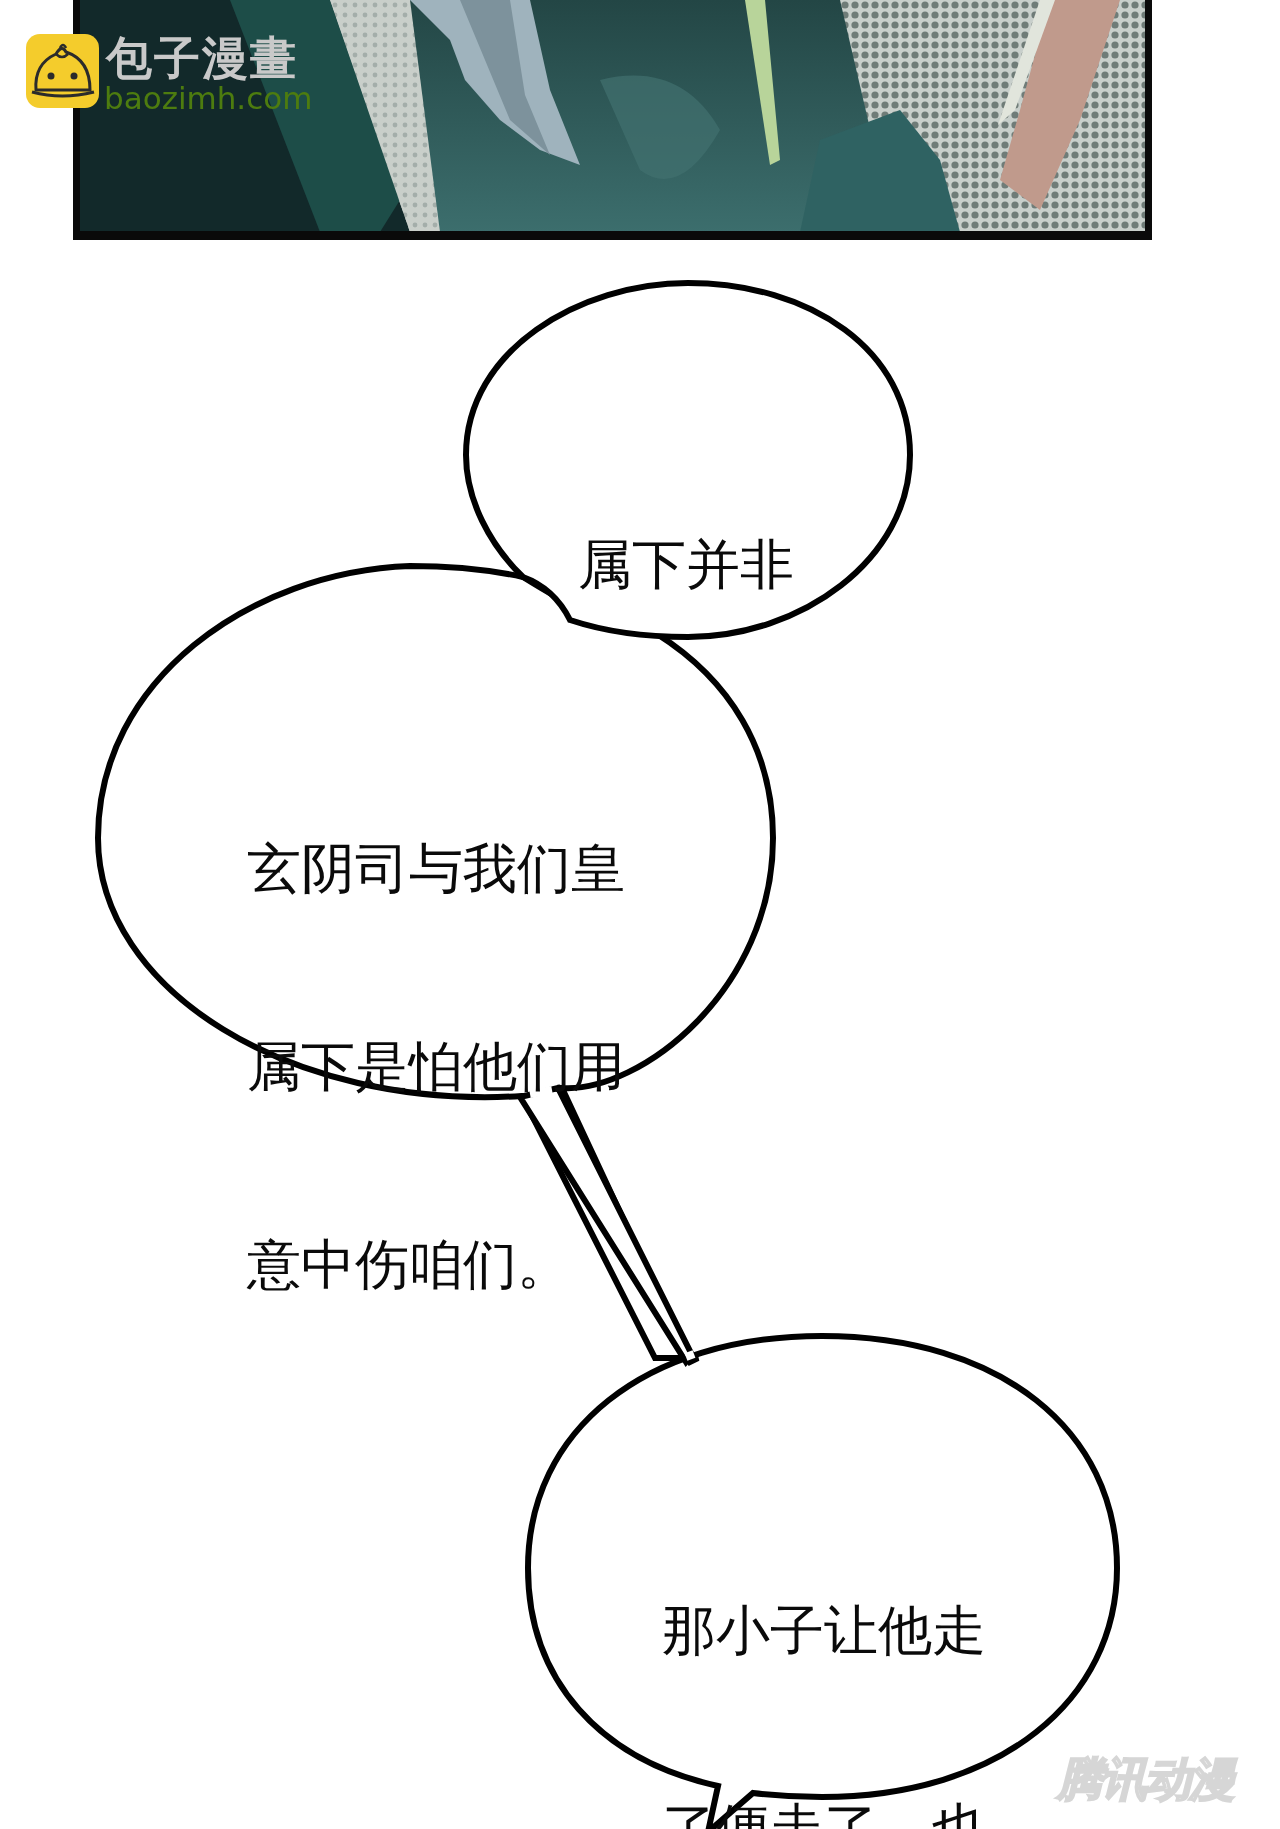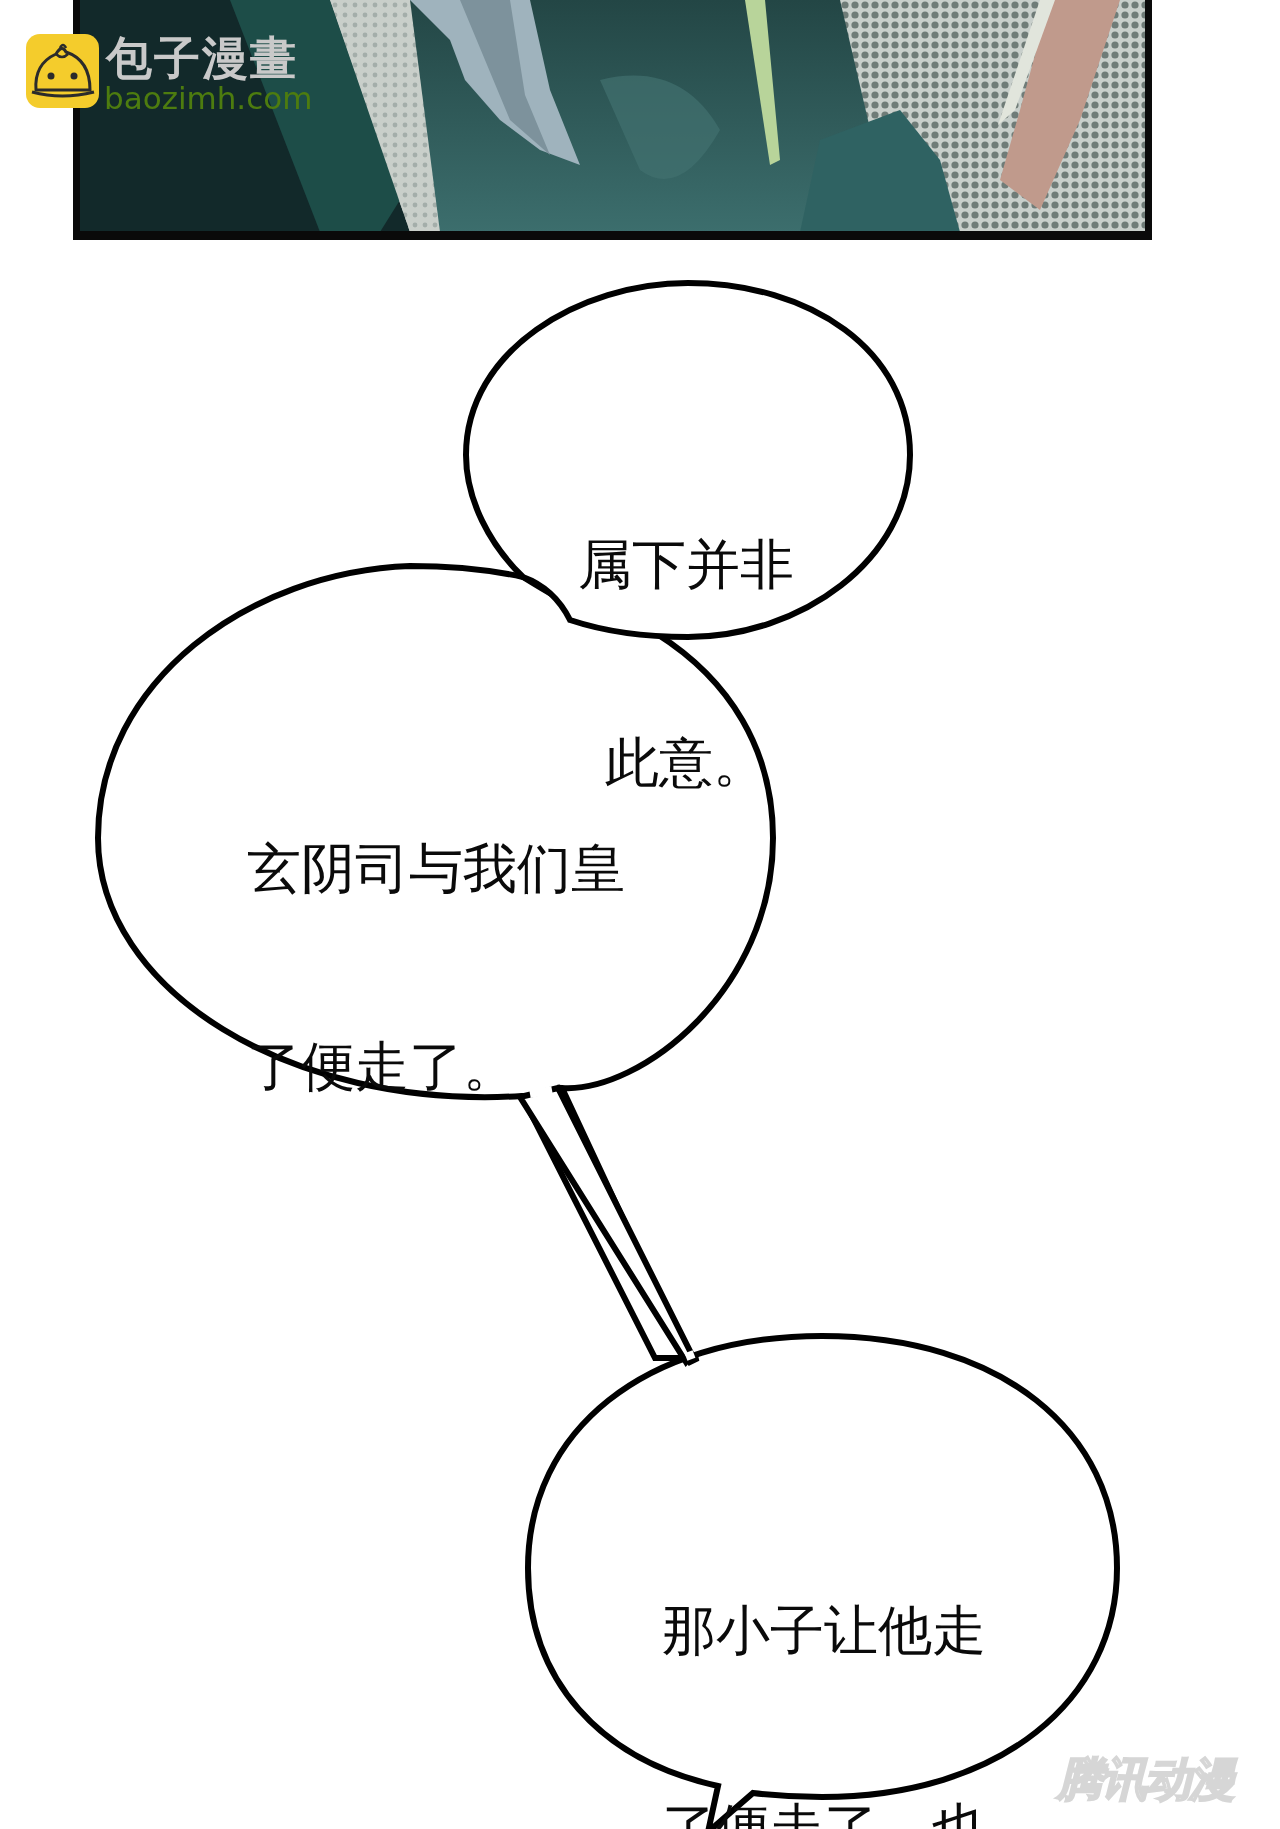--- a/index.html
+++ b/index.html
@@ -113,26 +113,26 @@
     <path d="M520,1097 L558,1088 L692,1355 L686,1362 Z"></path>
   </g>
   <g stroke="#ffffff" stroke-width="8">
     <path d="M530,1094 L552,1090"></path>
     <path d="M686,1357 L694,1354"></path>
   </g>
 </svg>
 
 <div class="bubble-text" style="left:578px; top:400px;text-align:center;">
   <div>属下并非</div>
-  <div>此意。</div>
 </div>
 
 <div class="bubble-text" style="left:247px; top:704px;">
   <div>玄阴司与我们皇</div>
-  <div>了便走了。</div>
+  <div>属下是怕他们用</div>
+  <div>意中伤咱们。</div>
 </div>
 
 <div class="bubble-text" style="left:662px; top:1466px;">
   <div>那小子让他走</div>
   <div>了便走了，也</div>
   
   
 </div>
 
 <div class="watermark">腾讯动漫</div>

